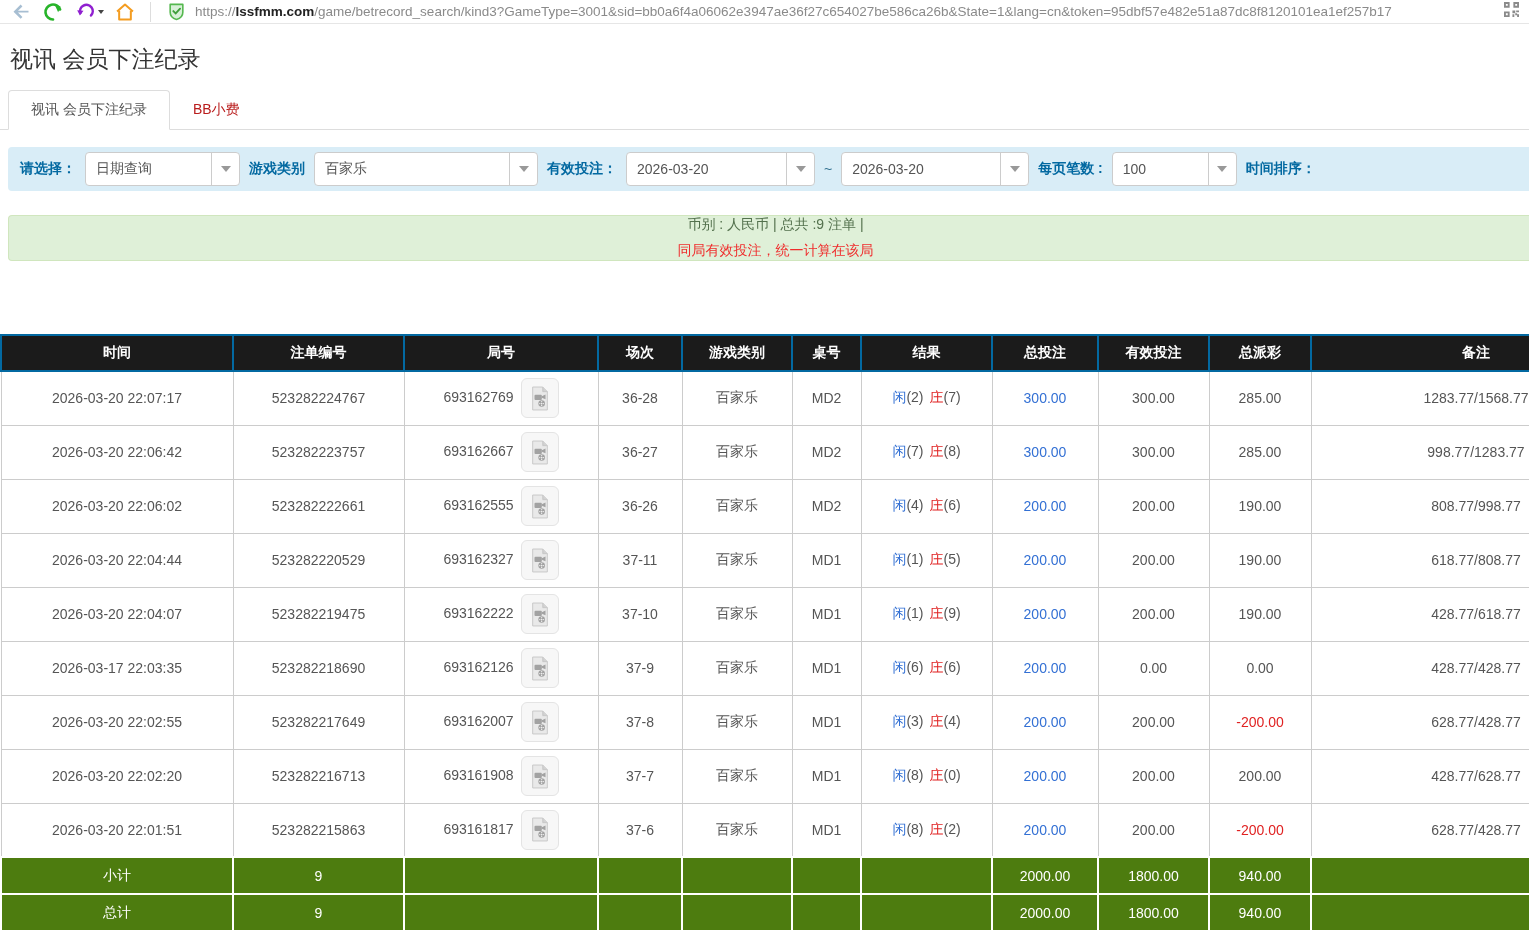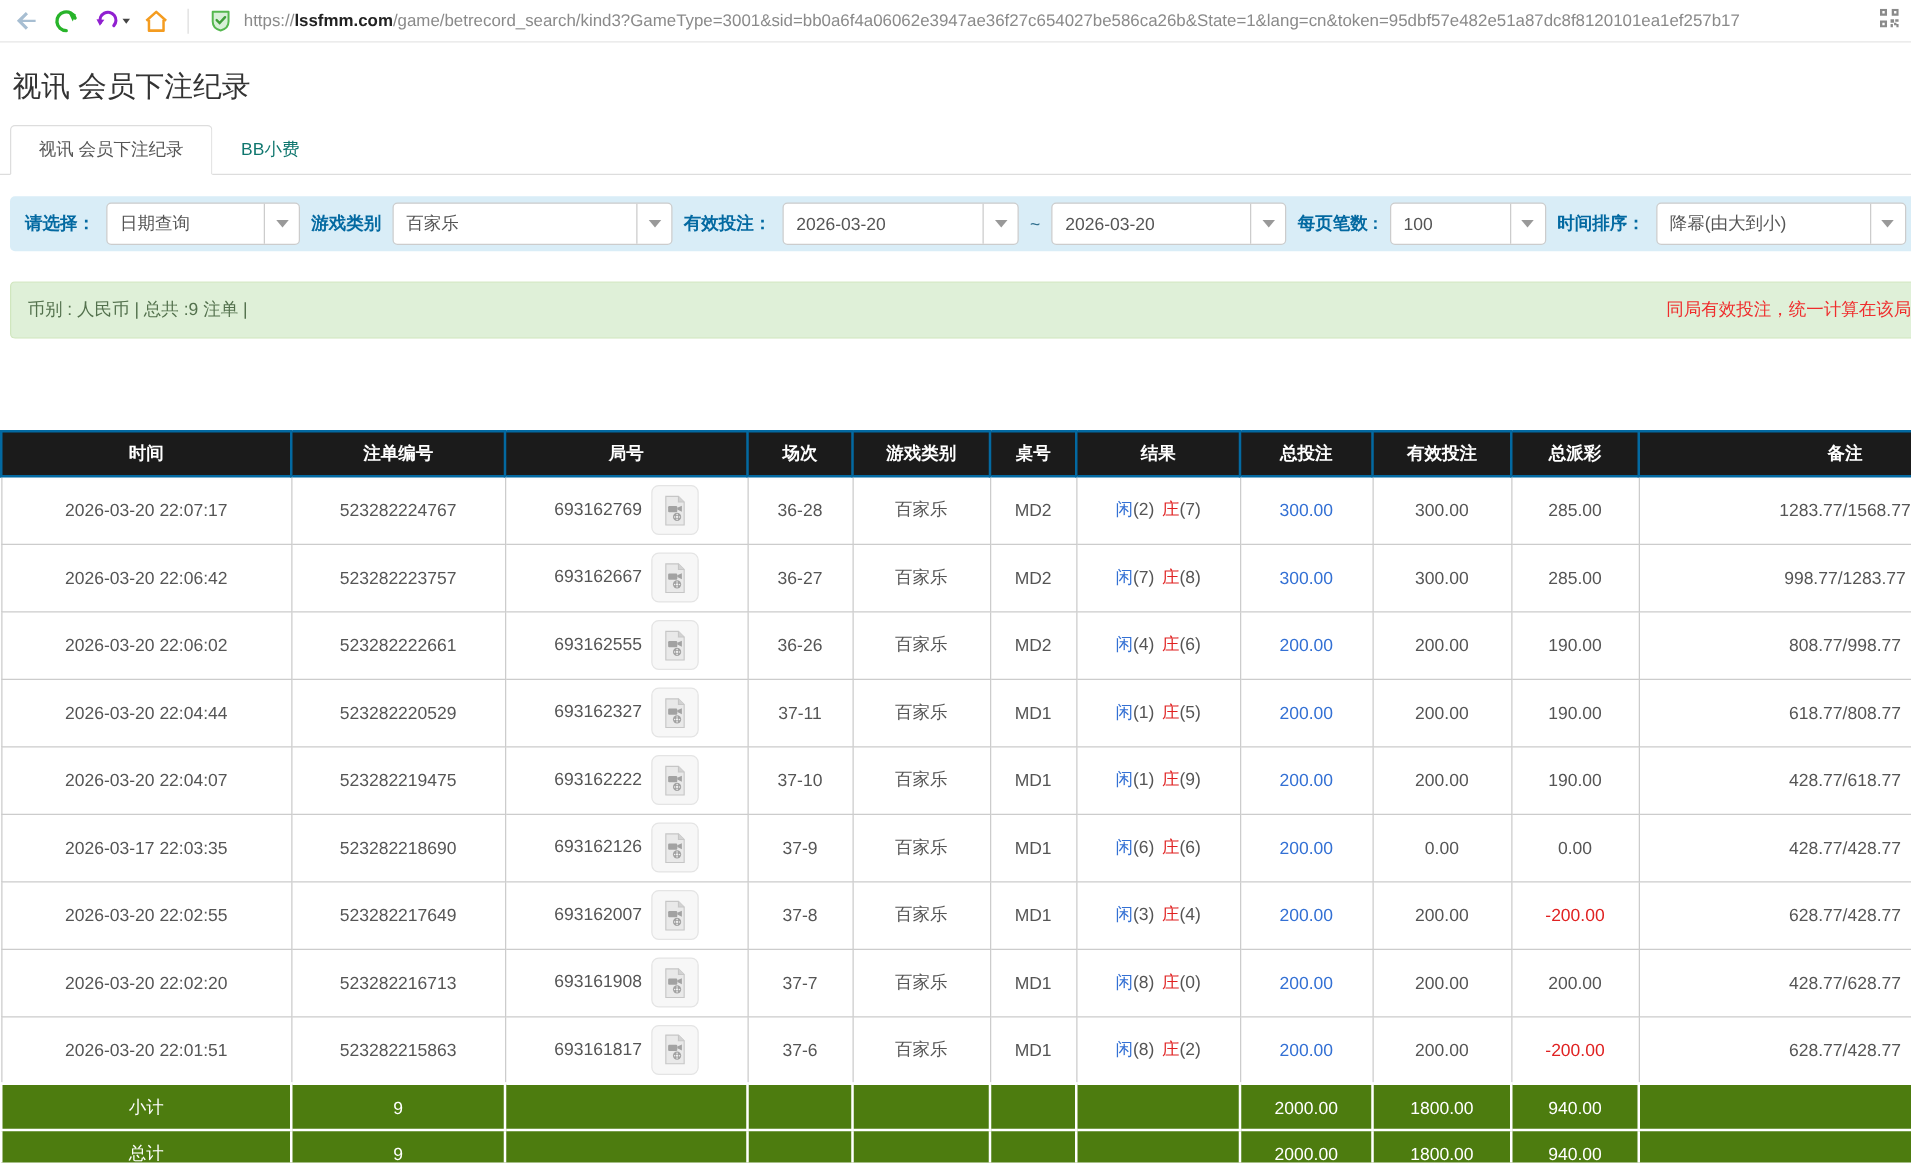--- a/index.html
+++ b/index.html
@@ -1,59 +1,59 @@
 <!DOCTYPE html>
 <html><head>
 <meta charset="utf-8">
 <style>
   * { margin:0; padding:0; box-sizing:border-box; }
   html,body { width:1529px; height:930px; overflow:hidden; background:#fff;
     font-family:"Liberation Sans","DejaVu Sans",sans-serif; }
 
   
-  .browser-bar { height:34px; display:flex; align-items:center; gap:10px;
+  .browser-bar { height:24px; display:flex; align-items:center; gap:10px;
     padding:0 10px; border-bottom:1px solid #e6e6e6; background:#fff; }
   .nav-icon { width:22px; height:22px; display:inline-flex; align-items:center;
     justify-content:center; cursor:pointer; flex-shrink:0; }
   .undo-wrap { display:flex; align-items:center; gap:2px; }
   .mini-caret { width:0; height:0; border-left:3.5px solid transparent;
     border-right:3.5px solid transparent; border-top:4px solid #444; }
   .chrome-divider { width:1px; height:20px; background:#ddd; margin:0 4px; }
   .url-area { display:flex; align-items:center; gap:8px; flex:1; overflow:hidden; }
   .url-text { font-size:13.5px; color:#8a8a8a; white-space:nowrap; overflow:hidden; }
   .url-text .domain { color:#222; font-weight:bold; }
   .qr-btn { flex-shrink:0; margin-left:4px; cursor:pointer; }
 
   
   .page-title { font-size:23px; font-weight:400; color:#333; margin:20px 0 0 10px; }
   .tabs { display:flex; align-items:flex-end; margin-top:15px; padding-left:8px;
     border-bottom:1px solid #ddd; }
   .tab { padding:10px 22px; font-size:14px; cursor:pointer; margin-bottom:-1px;
-    border:1px solid transparent; border-radius:4px 4px 0 0; color:#0f766e; }
+    border:1px solid transparent; border-radius:4px 4px 0 0; color:#b91c1c; }
   .tab.active { background:#fff; color:#555; border-color:#ddd #ddd #fff #ddd; }
 
   
   .filter-bar { margin:17px 0 0 8px; height:44px; background:#d9edf7;
     border-radius:4px 0 0 4px; display:flex; align-items:center; gap:9px;
     padding:0 0 0 12px; white-space:nowrap; overflow:hidden; }
   .f-label { color:#0369a1; font-weight:bold; font-size:14px; flex-shrink:0; }
   .tilde { color:#31708f; font-size:14px; }
   .select { position:relative; background:#fff; border:1px solid #ccc;
     border-radius:4px; height:34px; display:flex; align-items:center;
     padding:0 34px 0 10px; font-size:14px; color:#555; cursor:pointer; flex-shrink:0; }
   .sel-caret { position:absolute; right:0; top:0; bottom:0; width:28px;
     border-left:1px solid #ccc; display:flex; align-items:center; justify-content:center; }
   .sel-caret::after { content:""; width:0; height:0; border-left:5px solid transparent;
     border-right:5px solid transparent; border-top:6px solid #999; }
 
   
   .summary-bar { margin:24px 0 0 8px; height:46px; background:#dff0d8;
     border:1px solid #d0e6be; border-right:none; border-radius:4px 0 0 4px;
     display:flex; align-items:center; justify-content:space-between;
-    padding-left:13px; overflow:hidden; }
+    padding-left:13px; overflow:hidden;flex-direction:column; }
   .summary-left { color:#53714d; font-size:14px; white-space:nowrap; }
   .summary-notice { color:#ef2d2d; font-size:14px; white-space:nowrap; }
 
   
   .table-wrap { margin-top:73px; width:1529px; overflow:hidden; }
   table { width:1640px; border-collapse:collapse; table-layout:fixed;
     text-align:center; font-size:14px; color:#555; }
   th { background:#1b1b1b; color:#fff; font-weight:bold; height:36px;
     border:2px solid #0369a1; font-size:14px; }
   td { border:1px solid #ccc; height:54px; background:#fff; }
@@ -142,24 +142,20 @@
   <div class="select" style="width:188px">
     <span>2026-03-20</span>
     <span class="sel-caret"></span>
   </div>
   <span class="f-label">每页笔数 :</span>
   <div class="select" style="width:125px">
     <span>100</span>
     <span class="sel-caret"></span>
   </div>
   <span class="f-label">时间排序：</span>
-  <div class="select" style="width:200px">
-    <span>降幂(由大到小)</span>
-    <span class="sel-caret"></span>
-  </div>
 
 </div>
 
 <div class="summary-bar">
   <span class="summary-left">币别 : 人民币 | 总共 :9 注单 |</span>
   <span class="summary-notice">同局有效投注，统一计算在该局</span>
 </div>
 
 <div class="table-wrap">
   <table>

